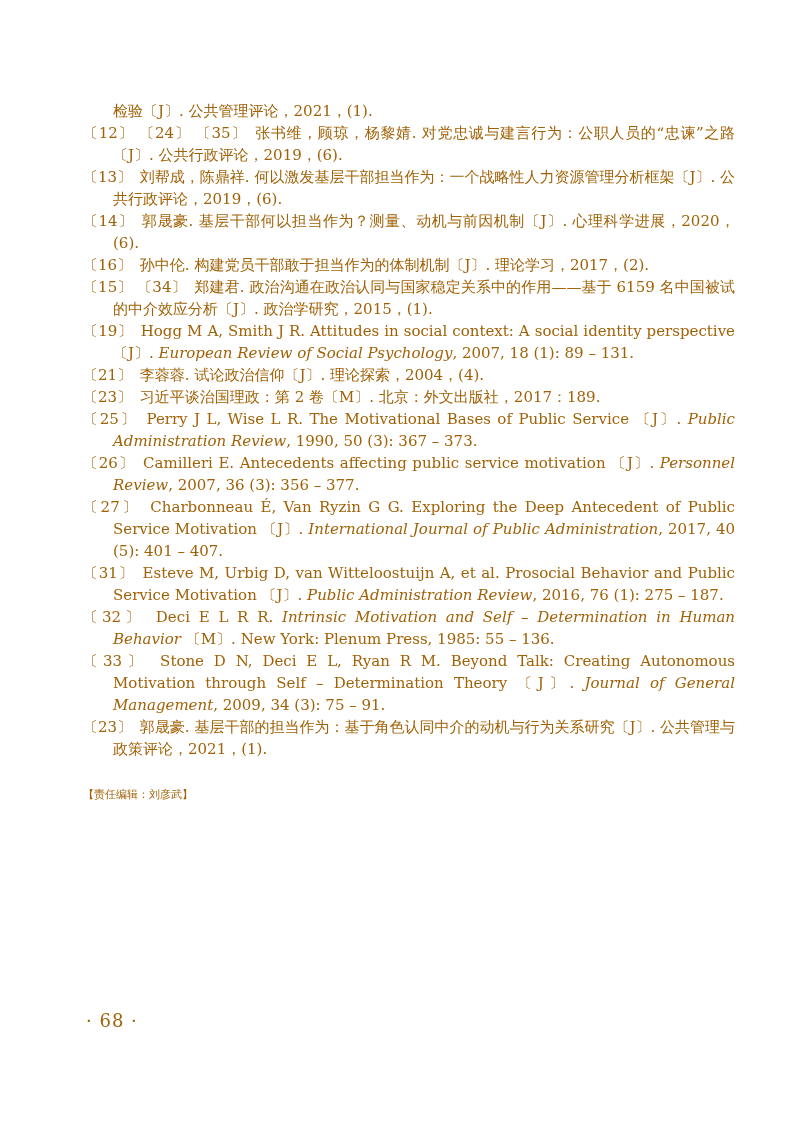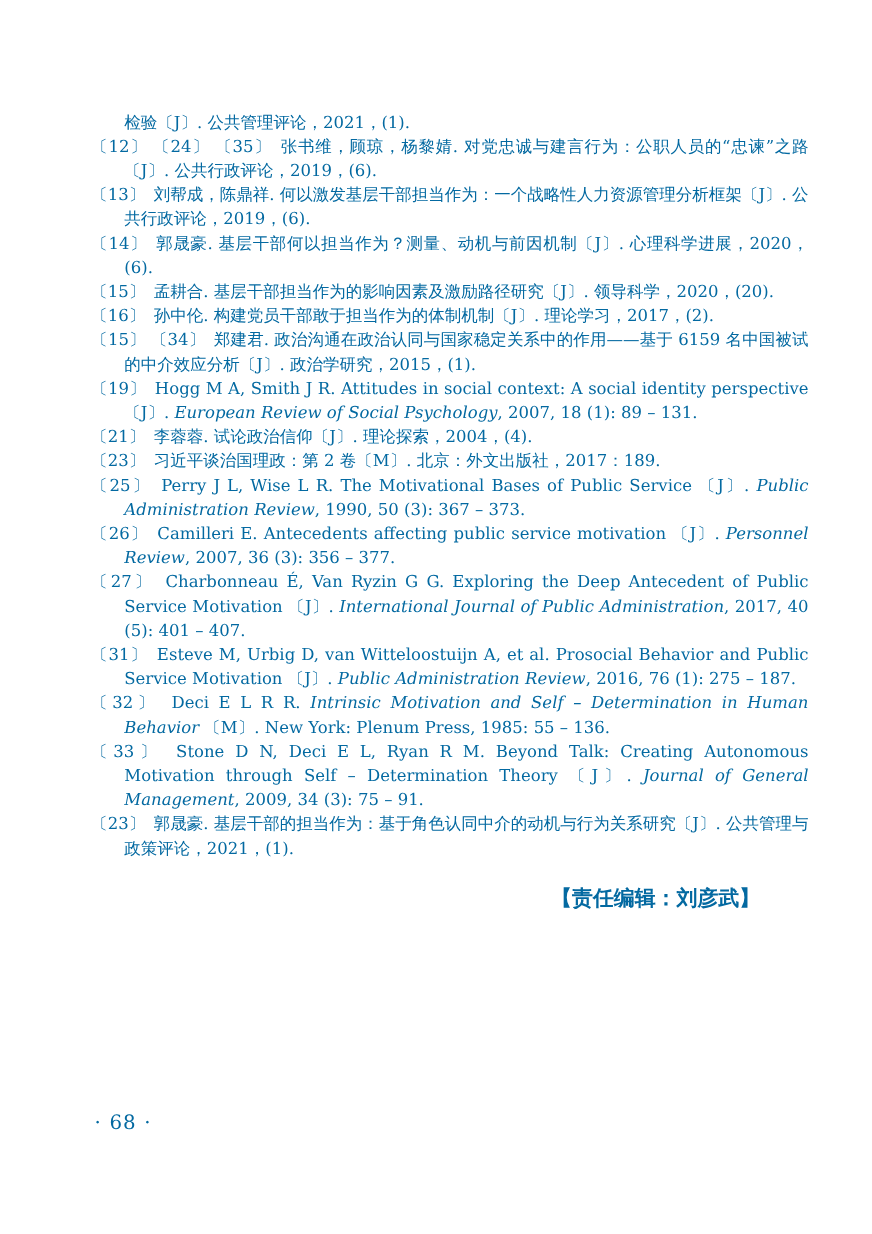--- a/index.html
+++ b/index.html
@@ -36,45 +36,44 @@
   span.label {
     padding-right: 3px;
   }
   span.it {
     font-style: italic;
   }
   .editor {
     margin: 0;
     margin-top: 24px;
     padding-right: 44px;
-    text-align: right;
-    font-weight: bold;
-    font-size: 19px;
+    text-align: left;
+    font-weight: normal;
+    font-size: 11px;
     line-height: 22px;
   }
   .pagenum {
     position: absolute;
     left: 86px;
     top: 1012px;
     font-size: 18px;
     line-height: 18px;
     letter-spacing: 1px;
   }
 </style>
 </head>
 <body>
 
-<div class="page" style="color: #0369a1; background: rgb(255, 255, 255);">
+<div class="page" style="color: #a16207; background: rgb(255, 255, 255);">
   <div class="refs" id="refs">
 
     <p class="ref cont"><span>检验〔J〕. 公共管理评论，2021，(1).</span></p>
       <p class="ref"><span class="label">〔12〕 〔24〕 〔35〕 </span><span>张书维，顾琼，杨黎婧. 对党忠诚与建言行为：公职人员的“忠谏”之路〔J〕. 公共行政评论，2019，(6).</span></p>
       <p class="ref"><span class="label">〔13〕 </span><span>刘帮成，陈鼎祥. 何以激发基层干部担当作为：一个战略性人力资源管理分析框架〔J〕. 公共行政评论，2019，(6).</span></p>
       <p class="ref"><span class="label">〔14〕 </span><span>郭晟豪. 基层干部何以担当作为？测量、动机与前因机制〔J〕. 心理科学进展，2020，(6).</span></p>
-      <p class="ref"><span class="label">〔15〕 </span><span>孟耕合. 基层干部担当作为的影响因素及激励路径研究〔J〕. 领导科学，2020，(20).</span></p>
       <p class="ref"><span class="label">〔16〕 </span><span>孙中伦. 构建党员干部敢于担当作为的体制机制〔J〕. 理论学习，2017，(2).</span></p>
       <p class="ref"><span class="label">〔15〕 〔34〕 </span><span>郑建君. 政治沟通在政治认同与国家稳定关系中的作用——基于 6159 名中国被试的中介效应分析〔J〕. 政治学研究，2015，(1).</span></p>
       <p class="ref"><span class="label">〔19〕 </span><span>Hogg M A, Smith J R. Attitudes in social context: A social identity perspective 〔J〕. </span><span class="it">European Review of Social Psychology</span><span>, 2007, 18 (1): 89 – 131.</span></p>
       <p class="ref"><span class="label">〔21〕 </span><span>李蓉蓉. 试论政治信仰〔J〕. 理论探索，2004，(4).</span></p>
       <p class="ref"><span class="label">〔23〕 </span><span>习近平谈治国理政：第 2 卷〔M〕. 北京：外文出版社，2017：189.</span></p>
       <p class="ref"><span class="label">〔25〕 </span><span>Perry J L, Wise L R. The Motivational Bases of Public Service 〔J〕. </span><span class="it">Public Administration Review</span><span>, 1990, 50 (3): 367 – 373.</span></p>
       <p class="ref"><span class="label">〔26〕 </span><span>Camilleri E. Antecedents affecting public service motivation 〔J〕. </span><span class="it">Personnel Review</span><span>, 2007, 36 (3): 356 – 377.</span></p>
       <p class="ref"><span class="label">〔27〕 </span><span>Charbonneau É, Van Ryzin G G. Exploring the Deep Antecedent of Public Service Motivation 〔J〕. </span><span class="it">International Journal of Public Administration</span><span>, 2017, 40 (5): 401 – 407.</span></p>
       <p class="ref"><span class="label">〔31〕 </span><span>Esteve M, Urbig D, van Witteloostuijn A, et al. Prosocial Behavior and Public Service Motivation 〔J〕. </span><span class="it">Public Administration Review</span><span>, 2016, 76 (1): 275 – 187.</span></p>
       <p class="ref"><span class="label">〔32〕 </span><span>Deci E L R R. </span><span class="it">Intrinsic Motivation and Self – Determination in Human Behavior</span><span> 〔M〕. New York: Plenum Press, 1985: 55 – 136.</span></p>

